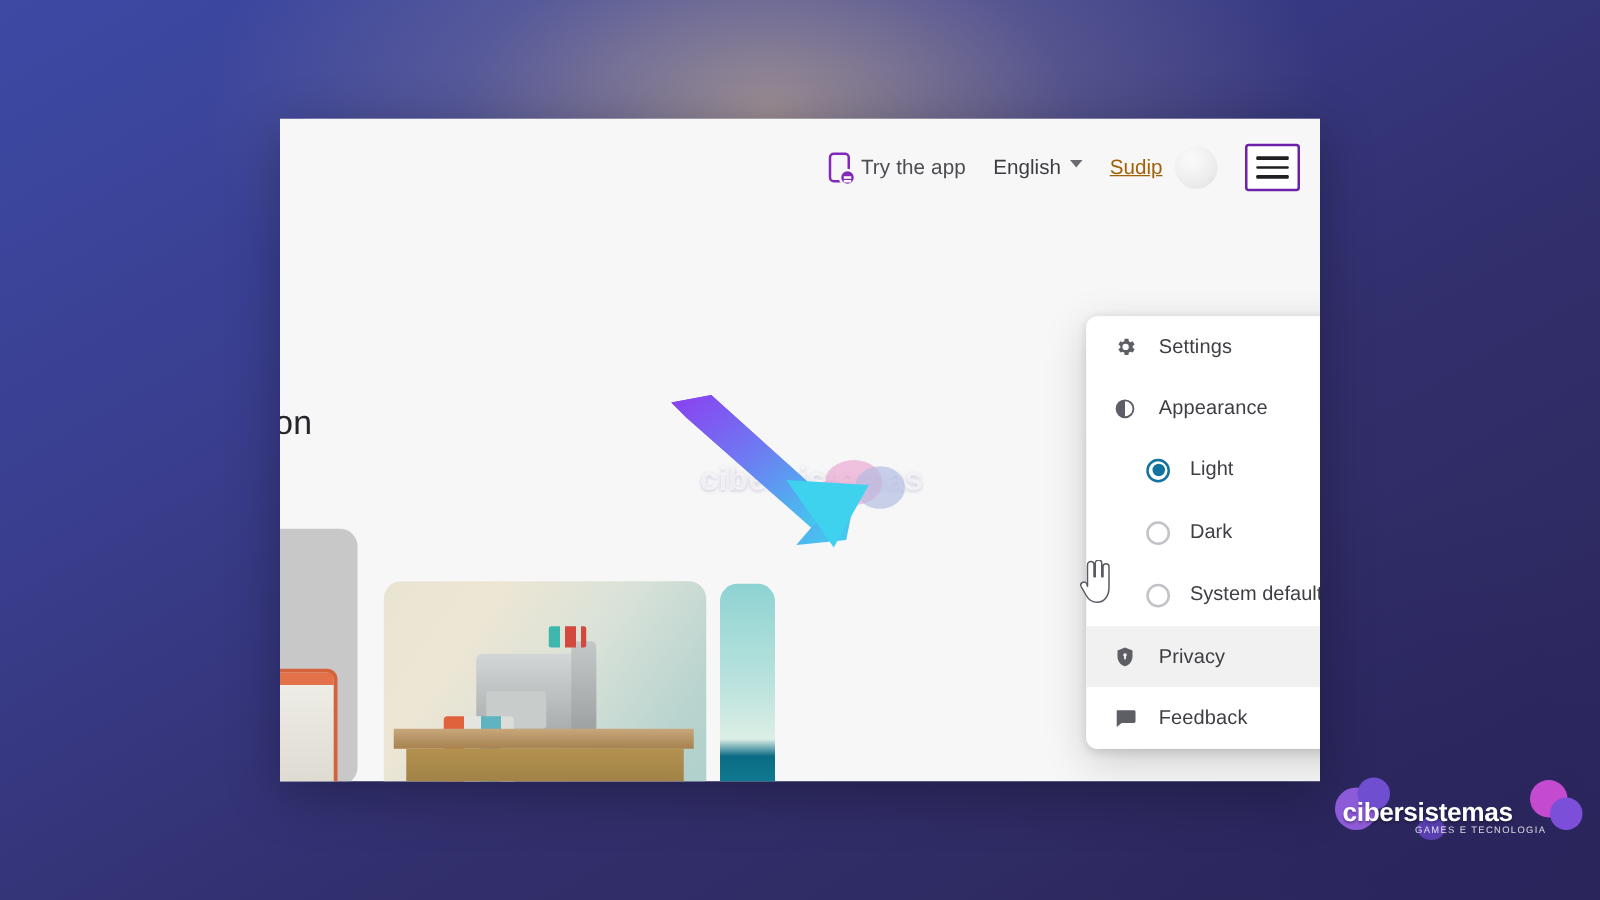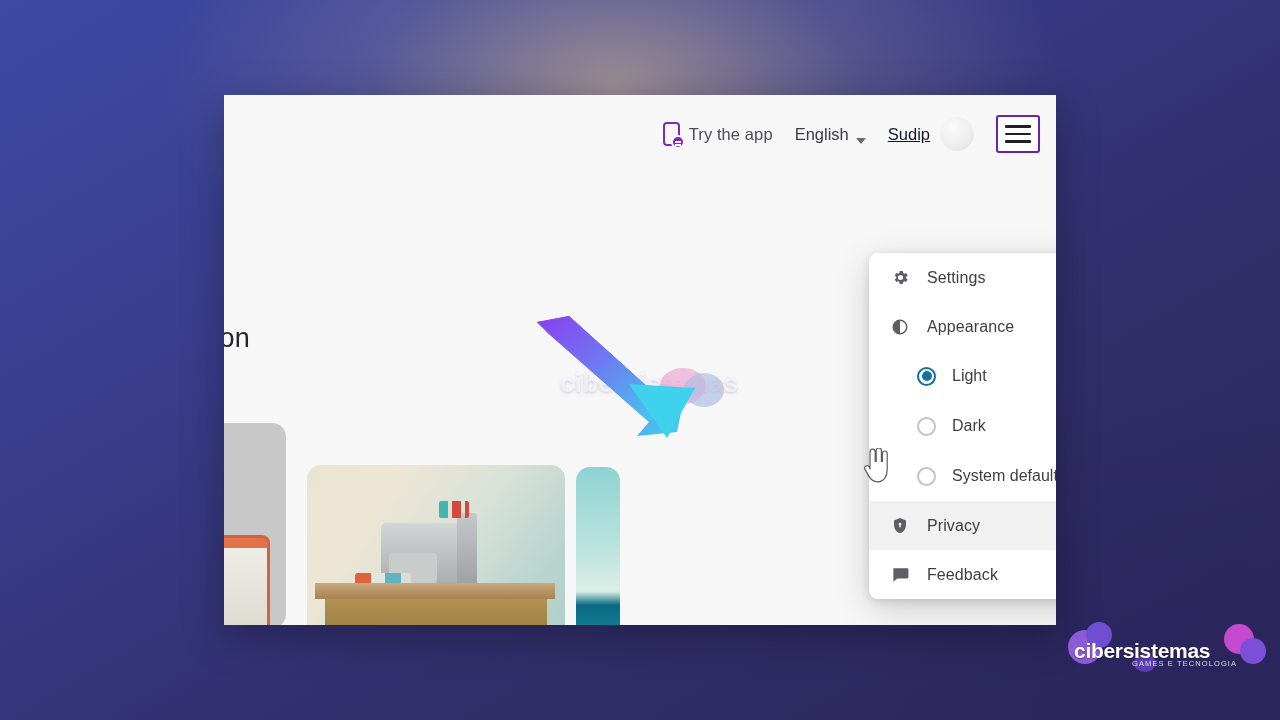--- a/index.html
+++ b/index.html
@@ -56,32 +56,32 @@
     border: 2px solid #f7f7f8;
   }
   .phone-icon .badge::after {
     content: ""; position: absolute;
     left: 2px; top: 4px; width: 6px; height: 1.5px;
     background: #fff; box-shadow: 0 3px 0 #fff;
   }
   .try-app-label { font-size: 16.5px; color: #4c4c52; letter-spacing: .1px; }
 
   .lang-select {
-    display: flex; align-items: flex-end; gap: 7px;
+    display: flex; align-items: flex-start; gap: 7px;
     font-size: 16.5px; color: #3c3c42; cursor: pointer;
   }
   .caret-down {
     width: 0; height: 0; margin-top: 3px;
     border-left: 5px solid transparent;
     border-right: 5px solid transparent;
     border-top: 6px solid #6a6a72;
   }
 
   .user-block { display: flex; align-items: center; gap: 10px; cursor: pointer; }
-  .user-name { font-size: 16.5px; color: #0f172a; text-decoration: underline; }
+  .user-name { font-size: 16.5px; color: #a16207; text-decoration: underline; }
   .avatar {
     width: 34px; height: 34px; border-radius: 50%;
     background: radial-gradient(circle at 38% 32%, #fbfbfb 0%, #ececec 62%, #dcdcdc 100%);
   }
 
   .hamburger-btn {
     width: 44px; height: 38px;
     border: 2.5px solid #6b21a8; border-radius: 3px;
     background: #fff;
     display: flex; flex-direction: column; justify-content: center;

